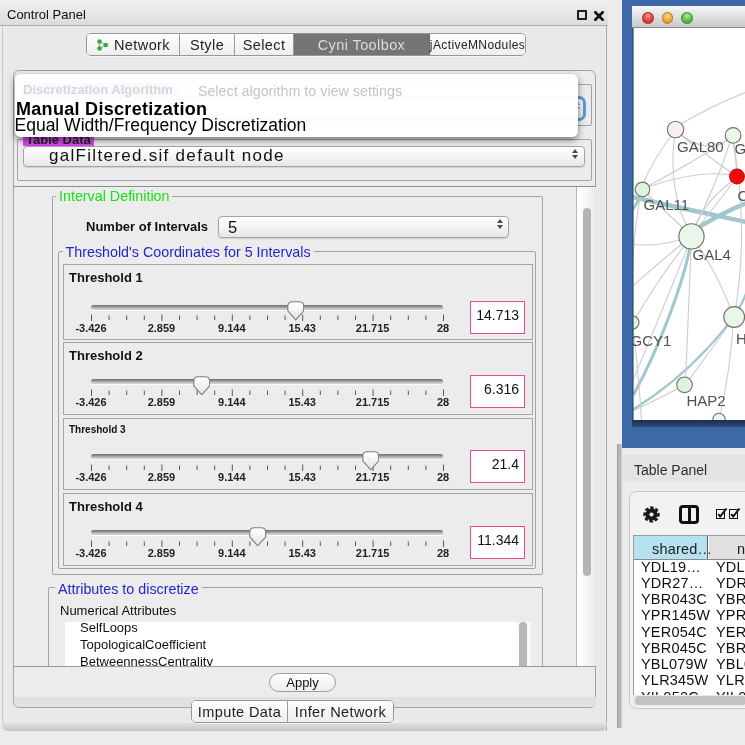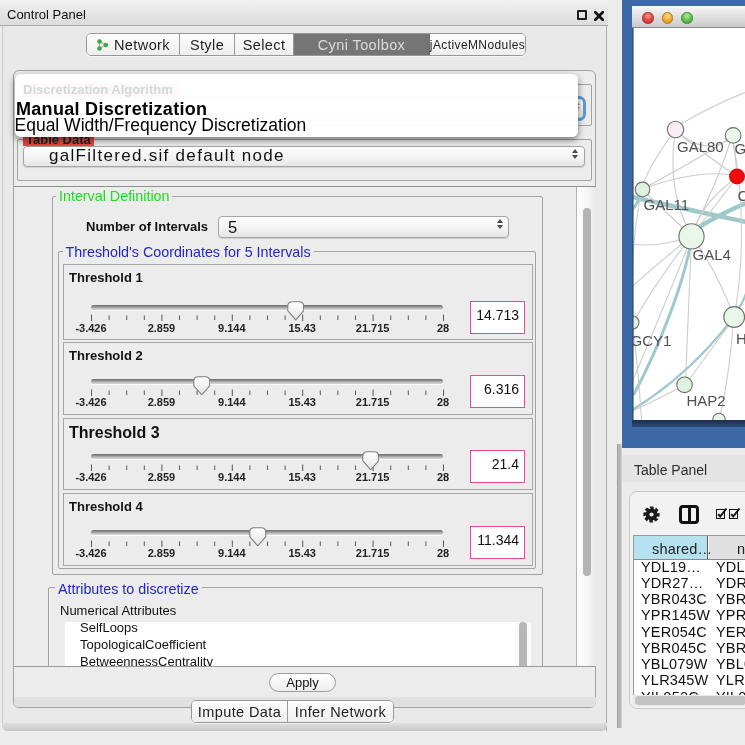--- a/index.html
+++ b/index.html
@@ -1,19 +1,19 @@
 <!DOCTYPE html>
 <html><head><meta charset="utf-8"><style>
 *{margin:0;padding:0;box-sizing:border-box;}
 html,body{width:745px;height:745px;}
 body{font-family:"Liberation Sans",sans-serif;background:#ececec;overflow:hidden;}
 #root{position:relative;width:745px;height:745px;background:#ececec;overflow:hidden;}
 .abs{position:absolute;}
 .grp{position:absolute;border:1px solid #a2a2a2;border-radius:2px;}
-.gtitle{position:absolute;font-size:13px;background:#ef4444;padding:0 3px;white-space:nowrap;line-height:13px;}
+.gtitle{position:absolute;font-size:13px;background:#d946ef;padding:0 3px;white-space:nowrap;line-height:13px;}
 .ctitle{position:absolute;font-size:14.3px;background:#ececec;padding:0 3px;white-space:nowrap;line-height:14px;}
 .combo{position:absolute;border:1px solid #a4a4a4;border-radius:4px;background:linear-gradient(#ffffff,#f2f2f2 60%,#e6e6e6);box-shadow:0 1px 1px rgba(0,0,0,0.12);}
 .combotext{position:absolute;font-size:16.5px;color:#111;line-height:16.5px;white-space:nowrap;}
 .arrows{position:absolute;width:9px;}
 .arrup{width:0;height:0;border-left:3.5px solid transparent;border-right:3.5px solid transparent;border-bottom:4.5px solid #4a4a4a;margin:0 auto 2px;}
 .arrdn{width:0;height:0;border-left:3.5px solid transparent;border-right:3.5px solid transparent;border-top:4.5px solid #4a4a4a;margin:0 auto;}
 .lbl{position:absolute;white-space:nowrap;line-height:1;}
 .seg{display:flex;position:absolute;height:23px;border:1px solid #979797;border-radius:5px;background:#f6f6f6;overflow:hidden;box-shadow:0 1px 0 rgba(255,255,255,0.6);}
 .seg>div{display:flex;align-items:center;justify-content:center;font-size:14.5px;letter-spacing:0.4px;color:#232323;border-right:1px solid #9a9a9a;background:linear-gradient(#fdfdfd,#eeeeee);}
 .seg>div:last-child{border-right:none;}
@@ -165,21 +165,21 @@
             <stop offset="0.5" stop-color="#f2f2f2"></stop>
             <stop offset="1" stop-color="#e2e2e2"></stop>
           </linearGradient>
         </defs>
         <path d="M0.8,9.8 L0.8,5.2 Q0.8,0.8 5.2,0.8 L12.3,0.8 Q16.7,0.8 16.7,5.2 L16.7,9.8 L8.75,18.8 Z" fill="url(#g2)" stroke="#7d7d7d" stroke-width="1.1"></path>
       </svg>
 <div class="tfield" style="left:456px;top:188.0px;width:55px;height:33px;">
         <span style="top:6px;">6.316</span>
       </div>
 <div class="tbox" style="left:48.5px;top:230.5px;width:470.5px;height:72.0px;"></div>
-<div class="lbl" style="left:55px;top:237.5px;font-size:16px;font-weight:bold;color:#111;">Threshold 3</div>
+<div class="lbl" style="left:55px;top:237.5px;font-size:10px;font-weight:bold;color:#111;">Threshold 3</div>
 <div class="track" style="left:77.0px;top:267.0px;width:352.0px;"></div>
 <svg class="abs" style="left:77.0px;top:276.5px;" width="353" height="8">
         <line x1="0.5" y1="0.5" x2="0.5" y2="7.0" stroke="#585858" stroke-width="1"></line>
         <line x1="18.1" y1="1.5" x2="18.1" y2="6.0" stroke="#585858" stroke-width="1"></line>
         <line x1="35.7" y1="1.5" x2="35.7" y2="6.0" stroke="#585858" stroke-width="1"></line>
         <line x1="53.3" y1="1.5" x2="53.3" y2="6.0" stroke="#585858" stroke-width="1"></line>
         <line x1="70.9" y1="0.5" x2="70.9" y2="7.0" stroke="#585858" stroke-width="1"></line>
         <line x1="88.5" y1="1.5" x2="88.5" y2="6.0" stroke="#585858" stroke-width="1"></line>
         <line x1="106.1" y1="1.5" x2="106.1" y2="6.0" stroke="#585858" stroke-width="1"></line>
         <line x1="123.7" y1="1.5" x2="123.7" y2="6.0" stroke="#585858" stroke-width="1"></line>
@@ -264,20 +264,21 @@
 <div class="grp" style="left:34px;top:400px;width:495px;height:99px;"></div>
 <div class="ctitle" style="left:41px;top:395.2px;color:#2525cd;">Attributes to discretize</div>
 <div class="lbl" style="left:46px;top:417px;font-size:13px;font-weight:normal;color:#111;">Numerical Attributes</div>
 <div class="abs" style="left:50.5px;top:434.5px;width:450.5px;height:60px;background:#ffffff;"></div>
 <div class="lbl" style="left:66px;top:431.5px;font-size:13px;color:#111;line-height:17px;">SelfLoops<br>TopologicalCoefficient<br>BetweennessCentrality</div>
 <div class="abs" style="left:501px;top:434.5px;width:16px;height:60px;background:#fafafa;"></div>
 <div class="abs" style="left:505px;top:435px;width:8px;height:60px;background:#b7b7b7;border-radius:4px;"></div>
 </div>
 <div class="abs" style="left:15px;top:74px;width:563px;height:62.5px;background:rgba(255,255,255,0.97);border-radius:6px;box-shadow:0 3px 7px rgba(0,0,0,0.5);"></div>
 <div class="lbl" style="left:23px;top:83px;font-size:13px;font-weight:bold;color:#d4d7d9;">Discretization Algorithm</div>
+<div class="lbl" style="left:8px;top:84px;width:584px;text-align:center;font-size:14.3px;color:#c2c5c8;">Select algorithm to view settings</div>
 <div class="lbl" style="left:16px;top:100.2px;font-size:18px;letter-spacing:0.3px;font-weight:bold;color:#000;">Manual Discretization</div>
 <div class="lbl" style="left:14.5px;top:117px;font-size:17.5px;color:#000;">Equal Width/Frequency Discretization</div>
 <div class="abs" style="left:14px;top:697px;width:582px;height:10px;background:#e1e1e1;border-radius:0 0 5px 5px;"></div>
 <div class="abs" style="left:269px;top:672.5px;width:67px;height:19px;border:1px solid #9d9d9d;border-radius:9.5px;background:linear-gradient(#ffffff,#ededed);text-align:center;font-size:13px;color:#111;line-height:17px;">Apply</div>
 <div class="abs" style="left:2px;top:723px;width:605px;height:8px;background:linear-gradient(#dfdfdf,#c7c7c7);border-radius:0 0 6px 6px;"></div>
 <div class="seg" style="left:144px;top:700px;margin-left:47px;">
 <div style="width:96px;">Impute Data</div>
 <div style="width:105px;">Infer Network</div>
 </div>
 <div class="abs" style="left:621.5px;top:0;width:123.5px;height:448px;background:#3e69a7;"></div>

